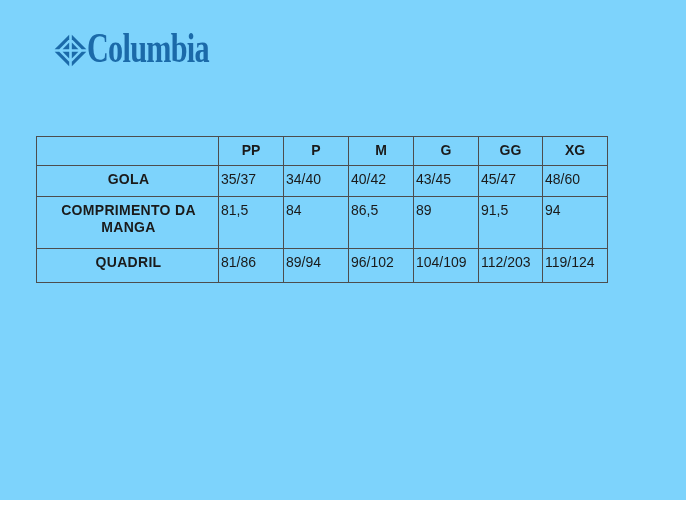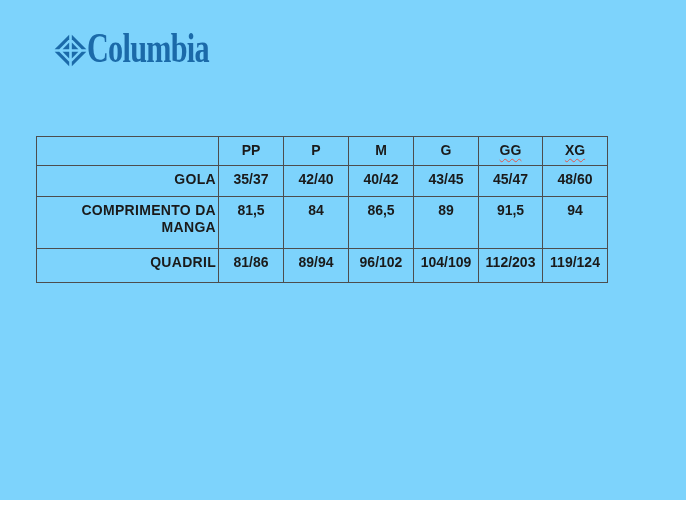--- a/index.html
+++ b/index.html
@@ -50,36 +50,35 @@
   }
   table.size-table th, table.size-table td {
     border: 1px solid #4d4d4d;
     vertical-align: top;
     font-size: 14px;
     color: #1a1a1a;
     padding: 5px 2px 2px 2px;
     overflow: hidden;
   }
   table.size-table th { font-weight: bold; text-align: center; }
-  table.size-table td { font-weight: bold; text-align: center; }
+  table.size-table td { font-weight: normal; }
   table.size-table tbody th {
-    text-align: right;
+    text-align: center;
     padding-left: 4px;
     line-height: 17px;
     letter-spacing: 0.3px;
   }
   tr.row-header   { height: 29px; }
   tr.row-gola     { height: 31px; }
   tr.row-manga    { height: 52px; }
   tr.row-cintura  { height: 31px; }
   tr.row-quadril  { height: 34px; }
   tr.row-peito    { height: 31px; }
 
   .misspelled {
-    text-decoration: underline;
     text-decoration-style: wavy;
     text-decoration-color: #e2574c;
     text-decoration-thickness: 1px;
     text-underline-offset: 3px;
   }
 </style>
 </head>
 <body>
 
 <div class="page">
@@ -118,21 +117,21 @@
         <th><span>M</span></th>
         <th><span>G</span></th>
         <th><span class="misspelled">GG</span></th>
         <th><span class="misspelled">XG</span></th>
       </tr>
     </thead>
     <tbody>
       <tr class="row-gola">
         <th>GOLA</th>
         <td>35/37</td>
-        <td>42/40</td>
+        <td>34/40</td>
         <td>40/42</td>
         <td>43/45</td>
         <td>45/47</td>
         <td>48/60</td>
       </tr>
       <tr class="row-manga">
         <th>COMPRIMENTO DA MANGA</th>
         <td>81,5</td>
         <td>84</td>
         <td>86,5</td>

